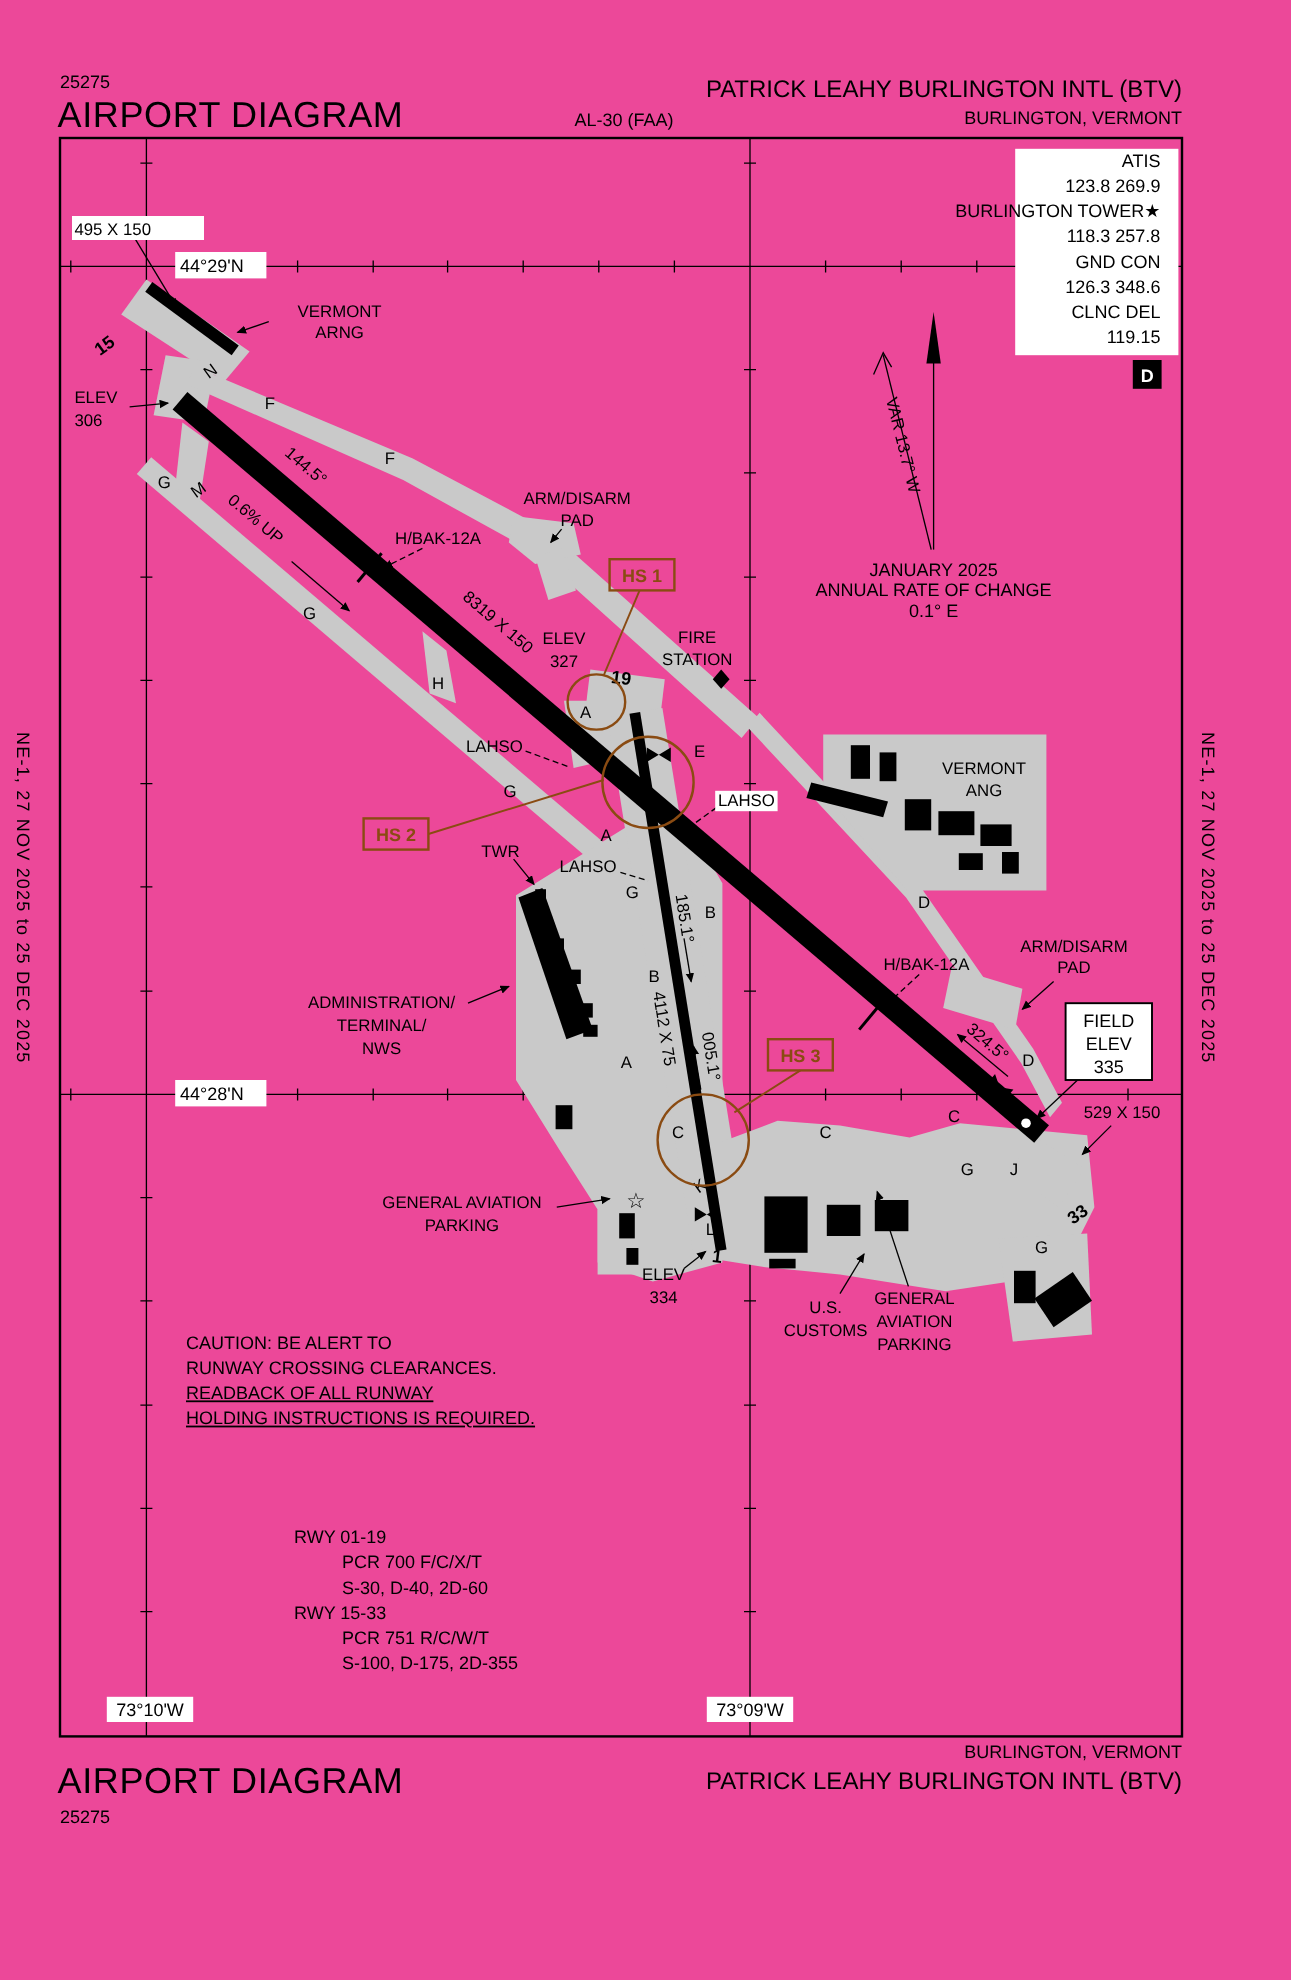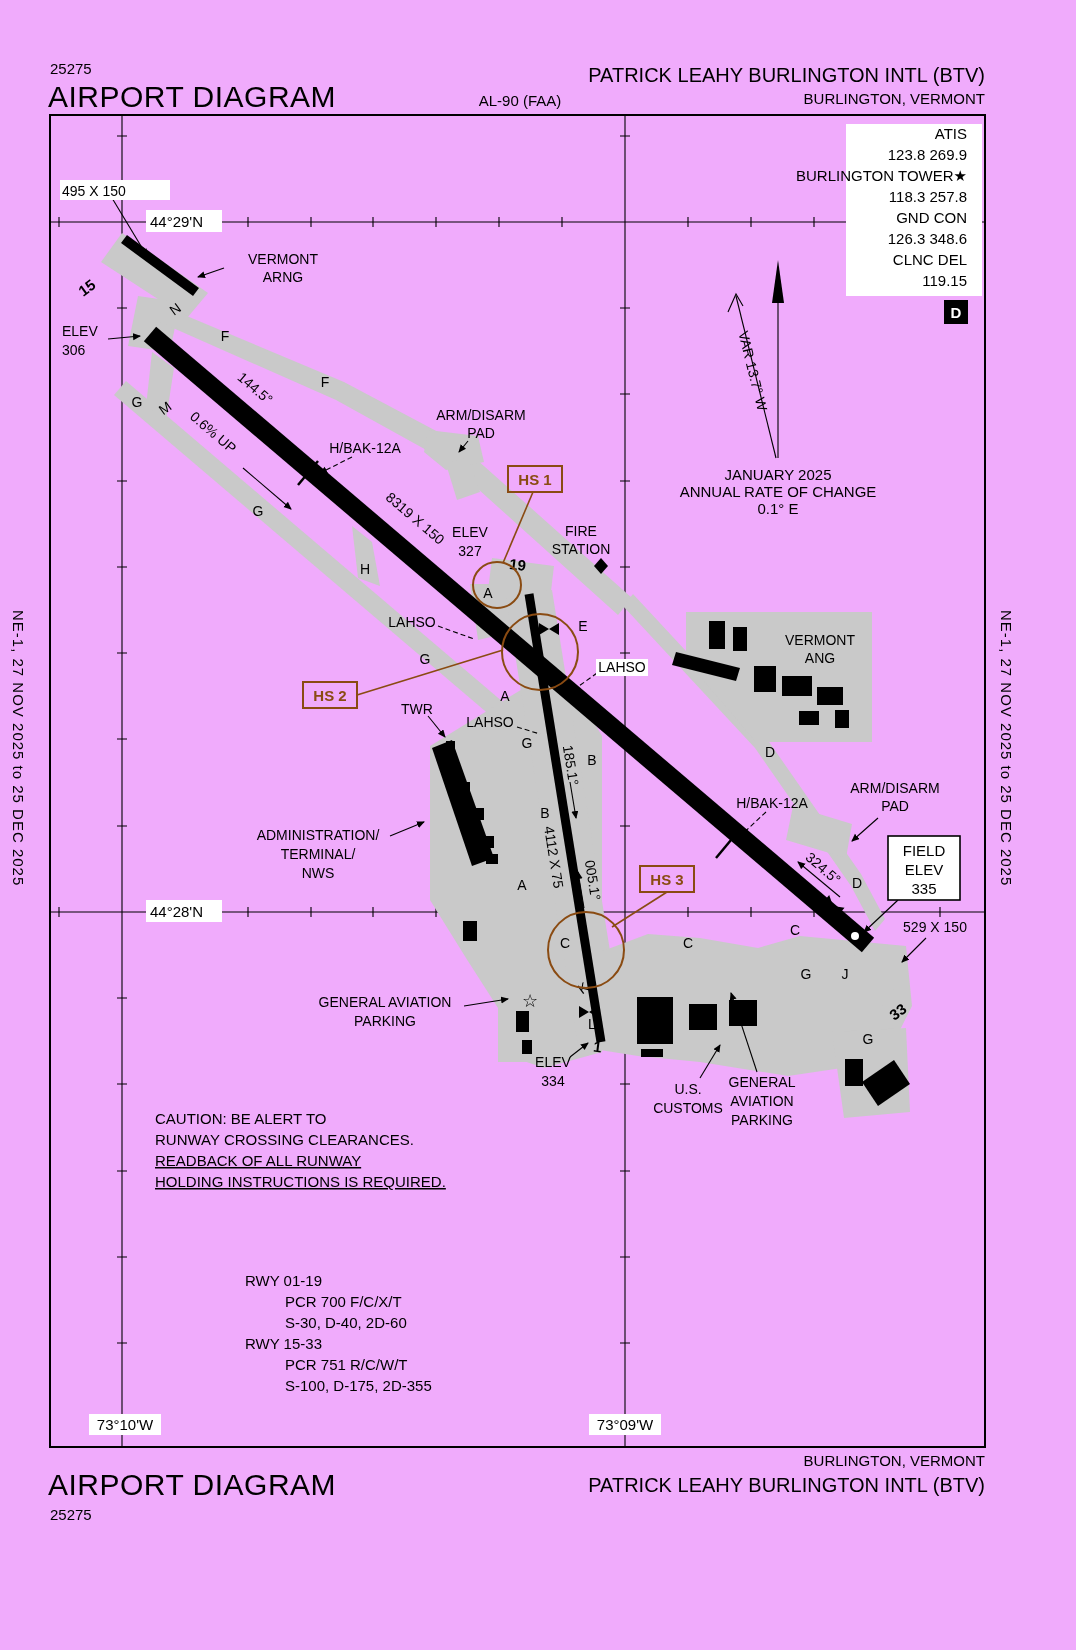--- a/index.html
+++ b/index.html
@@ -1,19 +1,19 @@
 <!DOCTYPE html>
 <html><head>
 <meta charset="utf-8">
 <style>
   *{margin:0;padding:0;box-sizing:border-box}
   html,body{background:#fff}
   body{width:1076px;height:1650px;position:relative;font-family:"Liberation Sans",sans-serif;color:#000;
        --apron:#c9c9c9;--hs:#8a4b12}
-  .page{position:absolute;inset:0;background:#f0abfc;overflow:hidden}
+  .page{position:absolute;inset:0;background:#ec4899;overflow:hidden}
   .abs{position:absolute}
   .hdr-chartnum{left:50px;top:60px;font-size:15px}
   .hdr-title{left:48px;top:80px;font-size:30px;letter-spacing:.5px;white-space:nowrap}
   .hdr-al{left:440px;top:92px;width:160px;text-align:center;font-size:15px}
   .hdr-airport{right:91px;top:64px;font-size:20px;white-space:nowrap}
   .hdr-city{right:91px;top:90px;font-size:15px}
   .ftr-title{left:48px;top:1468px;font-size:30px;letter-spacing:.5px}
   .ftr-chartnum{left:50px;top:1506px;font-size:15px}
   .ftr-city{right:91px;top:1452px;font-size:15px}
   .ftr-airport{right:91px;top:1474px;font-size:20px;white-space:nowrap}
@@ -38,21 +38,21 @@
   .hsl{stroke:var(--hs);stroke-width:2;fill:none}
   .hsld{stroke:var(--hs);stroke-width:1.6;fill:none}
 </style>
 </head>
 <body style="--apron: #c9c9c9; --hs: #8a4b12;">
 
 <div class="page">
 
   <div class="abs hdr-chartnum">25275</div>
   <div class="abs hdr-title">AIRPORT DIAGRAM</div>
-  <div class="abs hdr-al">AL-90 (FAA)</div>
+  <div class="abs hdr-al">AL-30 (FAA)</div>
   <div class="abs hdr-airport">PATRICK LEAHY BURLINGTON INTL (BTV)</div>
   <div class="abs hdr-city">BURLINGTON, VERMONT</div>
 
   <div class="abs margin-note margin-left">NE-1, 27 NOV 2025 to 25 DEC 2025</div>
   <div class="abs margin-note margin-right">NE-1, 27 NOV 2025 to 25 DEC 2025</div>
 
   <svg width="1076" height="1650" viewBox="0 0 1076 1650">
     <defs>
       <marker id="ah" markerWidth="9" markerHeight="8" refX="7" refY="3.5" orient="auto" markerUnits="userSpaceOnUse">
         <path d="M0 0L8 3.5L0 7Z" fill="#000"></path>

